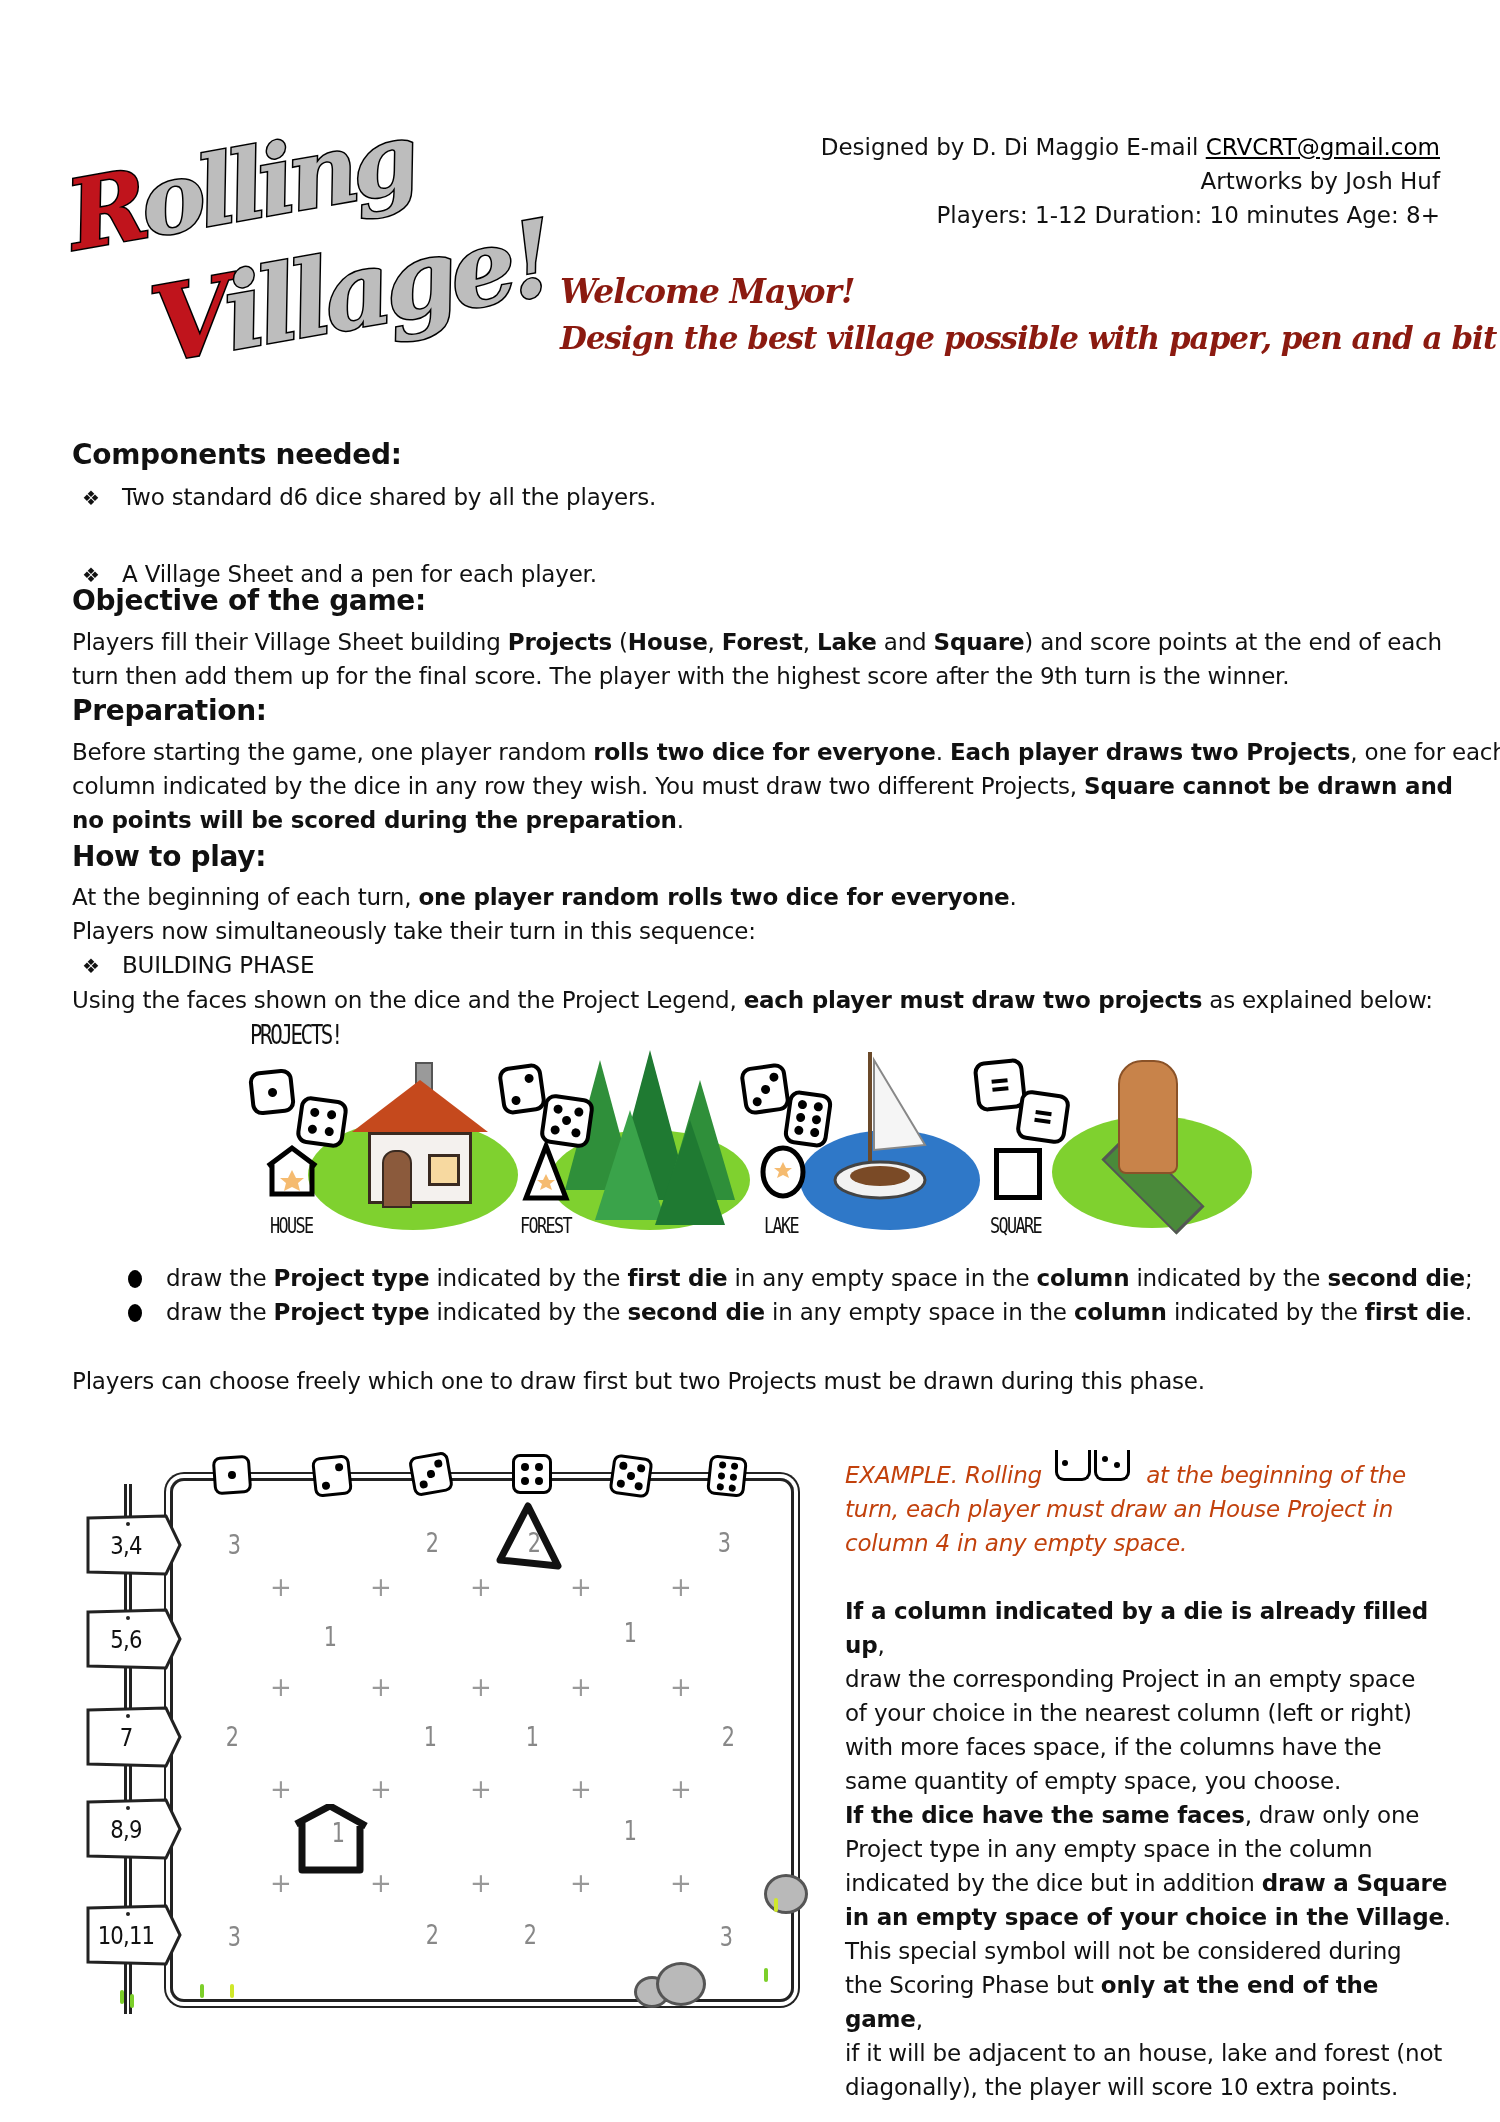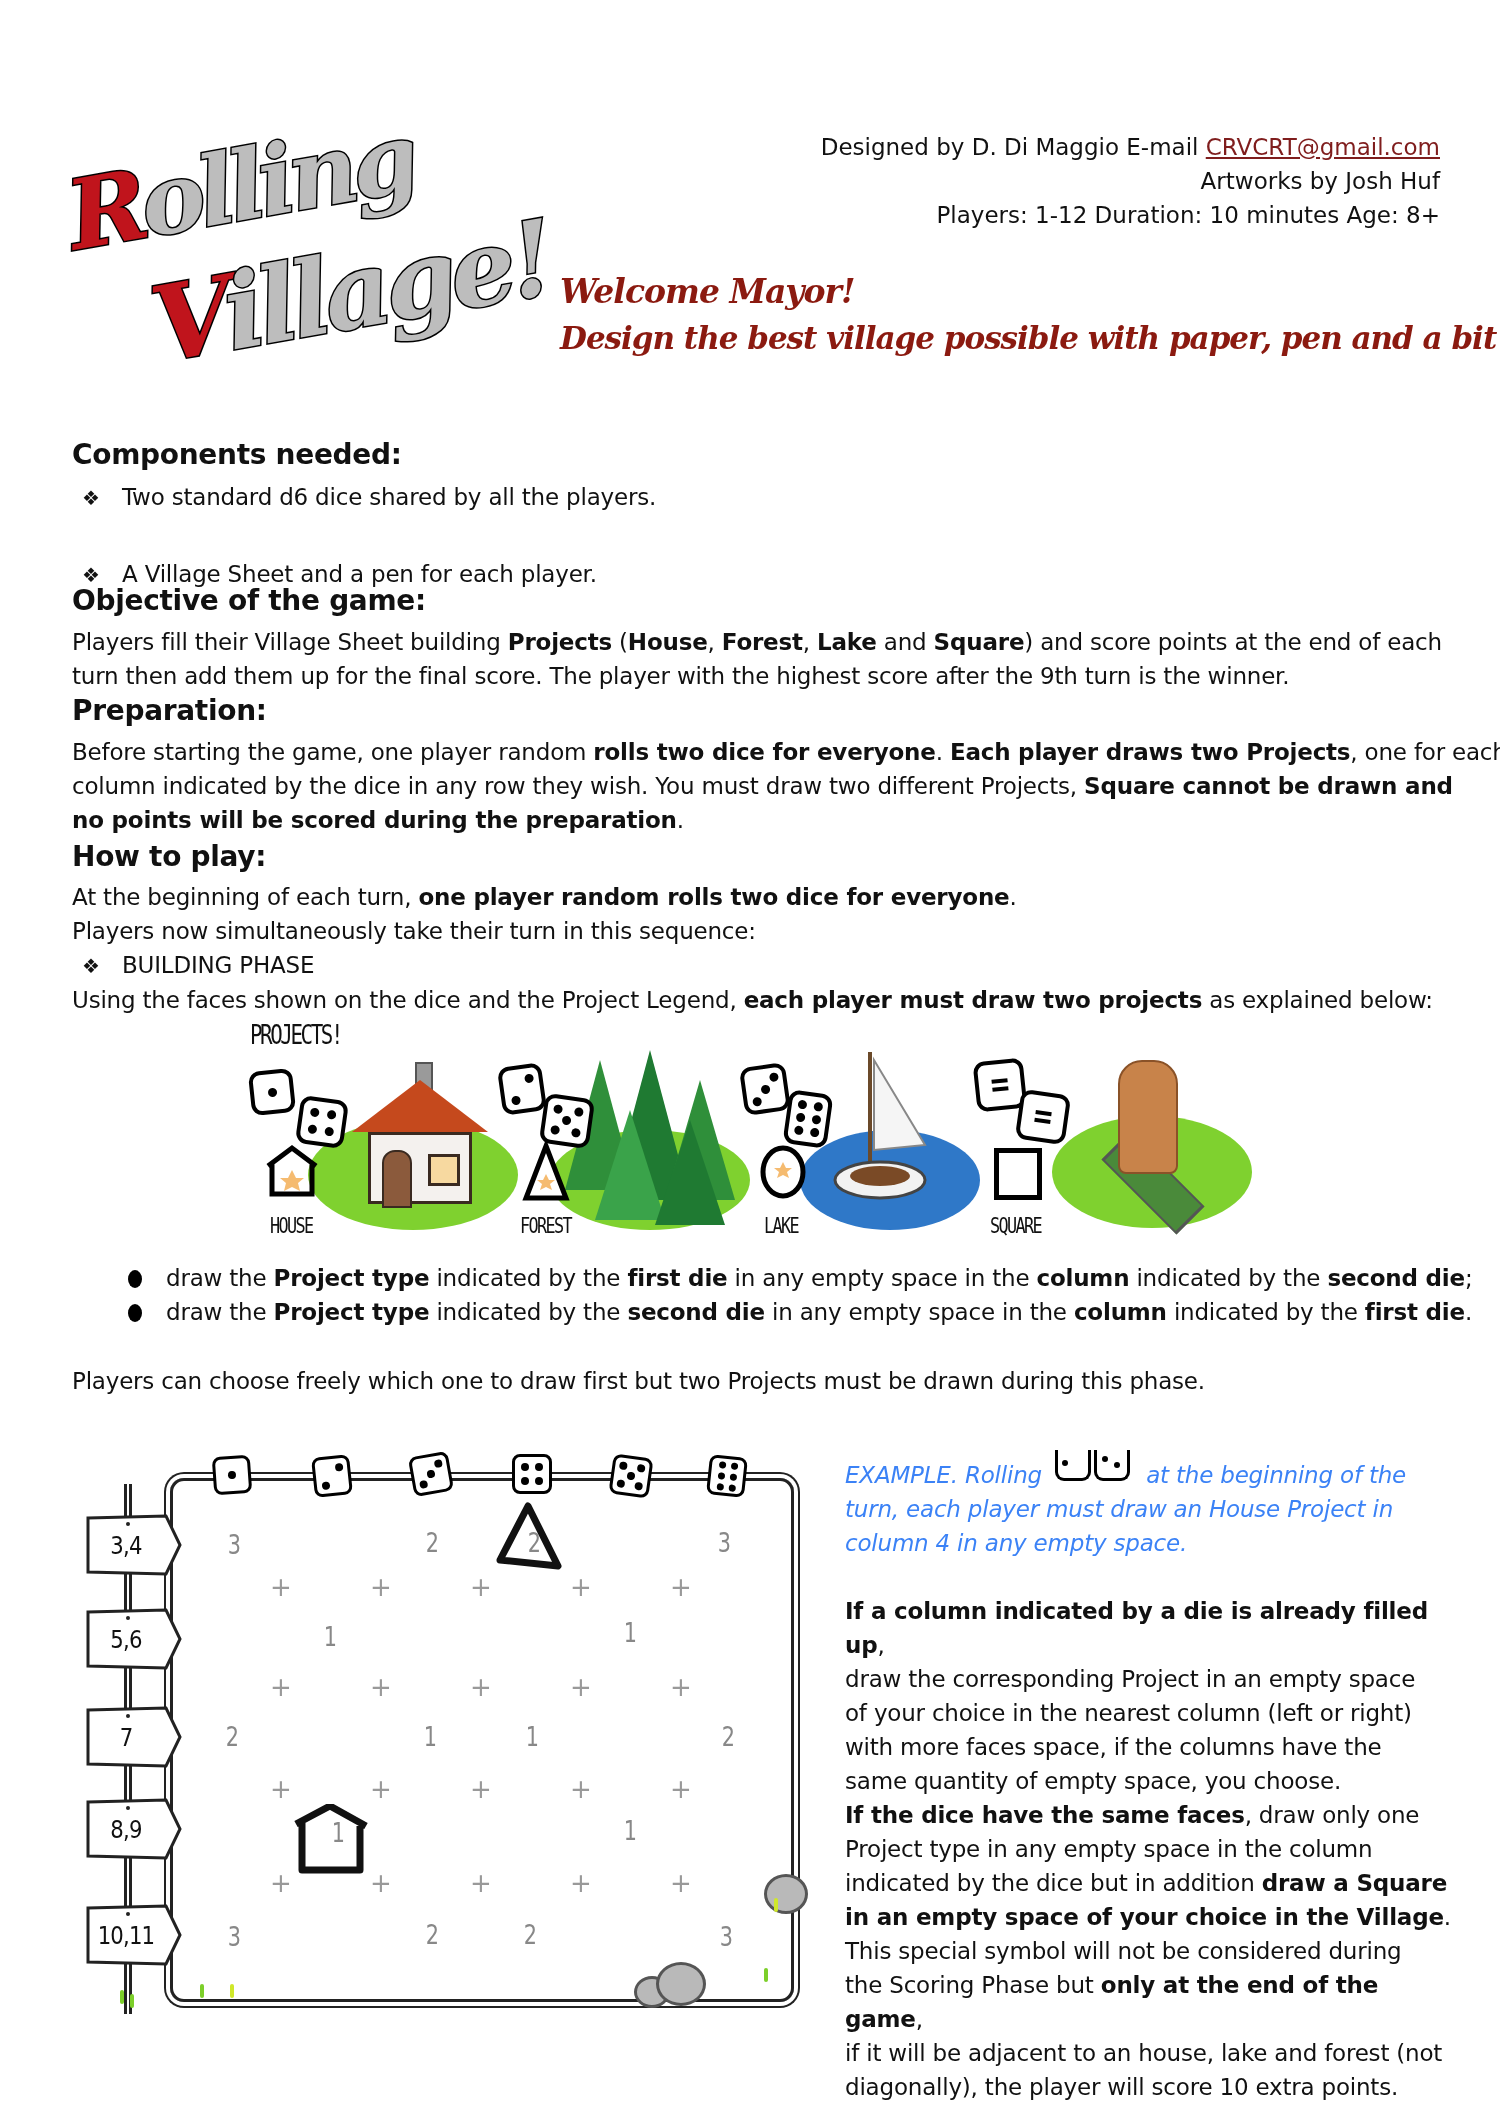--- a/index.html
+++ b/index.html
@@ -2,21 +2,21 @@
 <html><head>
 <meta charset="utf-8">
 <style>
   html,body{margin:0;padding:0;background:#ffffff;}
   body{width:1500px;height:2122px;position:relative;overflow:hidden;font-family:"DejaVu Sans","Liberation Sans",sans-serif;color:#111;}
   .abs{position:absolute;}
   .txt{font-size:23px;line-height:34px;letter-spacing:-0.2px;white-space:nowrap;}
   .h{font-size:28px;font-weight:bold;letter-spacing:-0.3px;white-space:nowrap;}
   b{font-weight:bold;}
   .credits{right:60px;text-align:right;font-size:23px;line-height:34px;white-space:nowrap;}
-  .credits a{color:#7f1d1d;text-decoration:underline;}
+  .credits a{color:#000000;text-decoration:underline;}
   .welcome{font-family:"DejaVu Serif","Liberation Serif",serif;font-style:italic;font-weight:bold;color:#8b1a10;font-size:33px;letter-spacing:-1px;white-space:nowrap;}
   .bullet-dia{display:inline-block;width:40px;font-size:20px;}
   .dot{display:inline-block;width:14px;height:18px;border-radius:50%;background:#000;margin-right:24px;vertical-align:-2px;}
   
   .logo-word{font-family:"DejaVu Serif","Liberation Serif",serif;font-style:italic;font-weight:bold;white-space:nowrap;
      -webkit-text-stroke:3px #000;paint-order:stroke fill;}
   .logo-cap{color:#c0141c;}
   .logo-rest{color:#bdbdbd;}
   
   .die{position:absolute;background:#fff;border:4px solid #000;border-radius:11px;box-sizing:border-box;}
@@ -25,21 +25,21 @@
   .proj-label{position:absolute;font-family:"DejaVu Sans Mono","Liberation Mono",monospace;font-size:21px;letter-spacing:-2px;transform:scaleX(0.8);transform-origin:left;}
   .island{position:absolute;border-radius:50%;}
   
   .board{position:absolute;left:170px;top:1478px;width:618px;height:518px;border:3px solid #222;border-radius:14px;box-shadow:0 0 0 4px #fff,0 0 0 6px #222;}
   .cellnum{position:absolute;color:#888;font-size:26px;font-family:"DejaVu Sans","Liberation Sans",sans-serif;transform:scaleX(0.8);}
   .plus{position:absolute;color:#999;font-size:26px;line-height:26px;}
   .sign-text{position:absolute;left:0;width:80px;top:0;height:100%;display:flex;align-items:center;justify-content:center;font-size:25px;letter-spacing:-1px;transform:scaleX(0.85);}
   .grass{position:absolute;width:4px;height:14px;background:#7ccf2a;border-radius:2px;}
   .rock{position:absolute;background:#b9b9b9;border:3px solid #555;border-radius:50%;}
   .example-col{position:absolute;left:845px;top:1450px;width:610px;font-size:23px;line-height:34px;letter-spacing:-0.2px;}
-  .example-col .it{font-style:italic;color:#3b82f6;}
+  .example-col .it{font-style:italic;color:#c2410c;}
   .mini-die{display:inline-block;width:30px;height:28px;border:3px solid #000;border-top:none;border-radius:0 0 9px 9px;position:relative;vertical-align:2px;margin-right:3px;}
   .mini-die .pip{width:6px;height:6px;}
 </style>
 </head>
 <body>
 
 <div class="abs" style="left:58px;top:112px;width:480px;height:280px;">
   <div class="abs logo-word" style="left:8px;top:18px;font-size:96px;transform:rotate(-10deg);letter-spacing:-6px;">
     <span class="logo-cap">R</span><span class="logo-rest">olling</span>
   </div>

